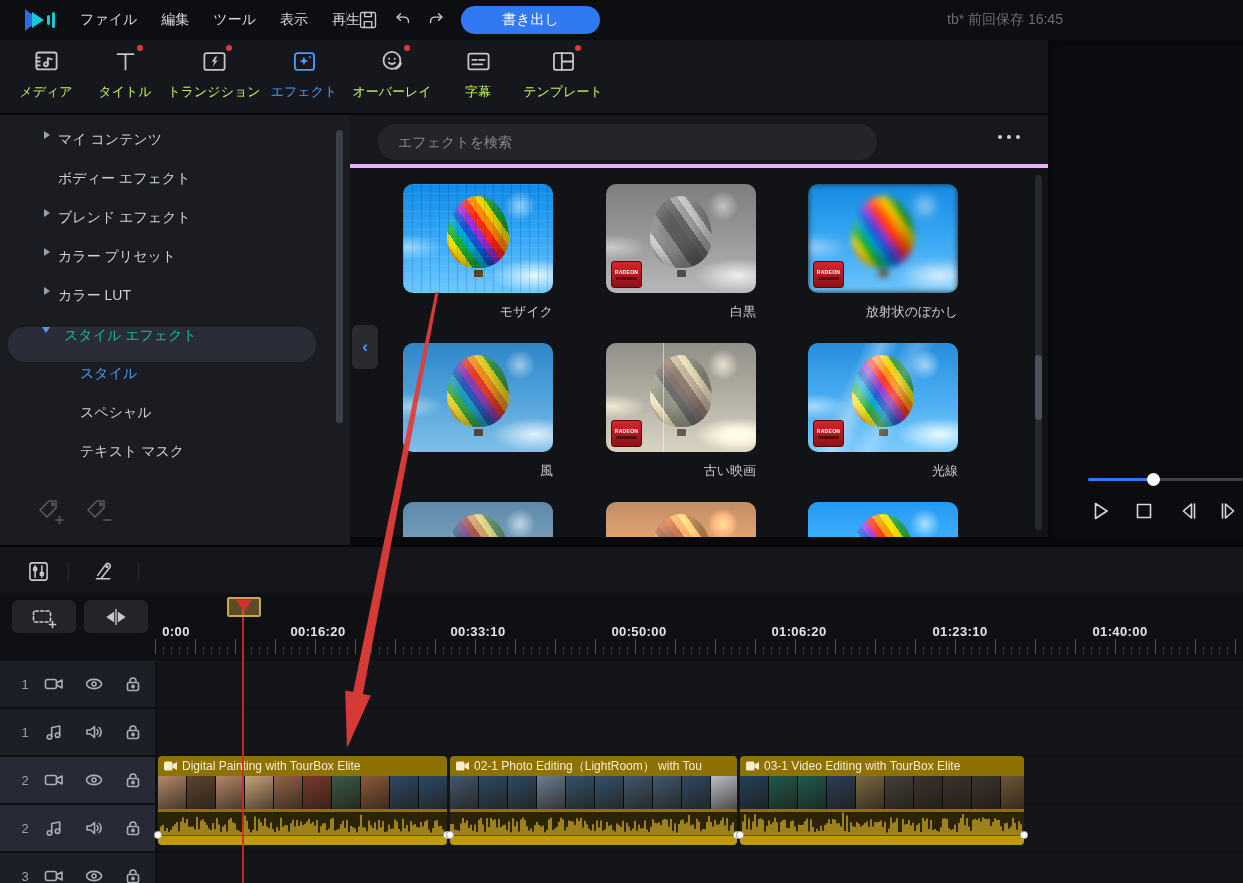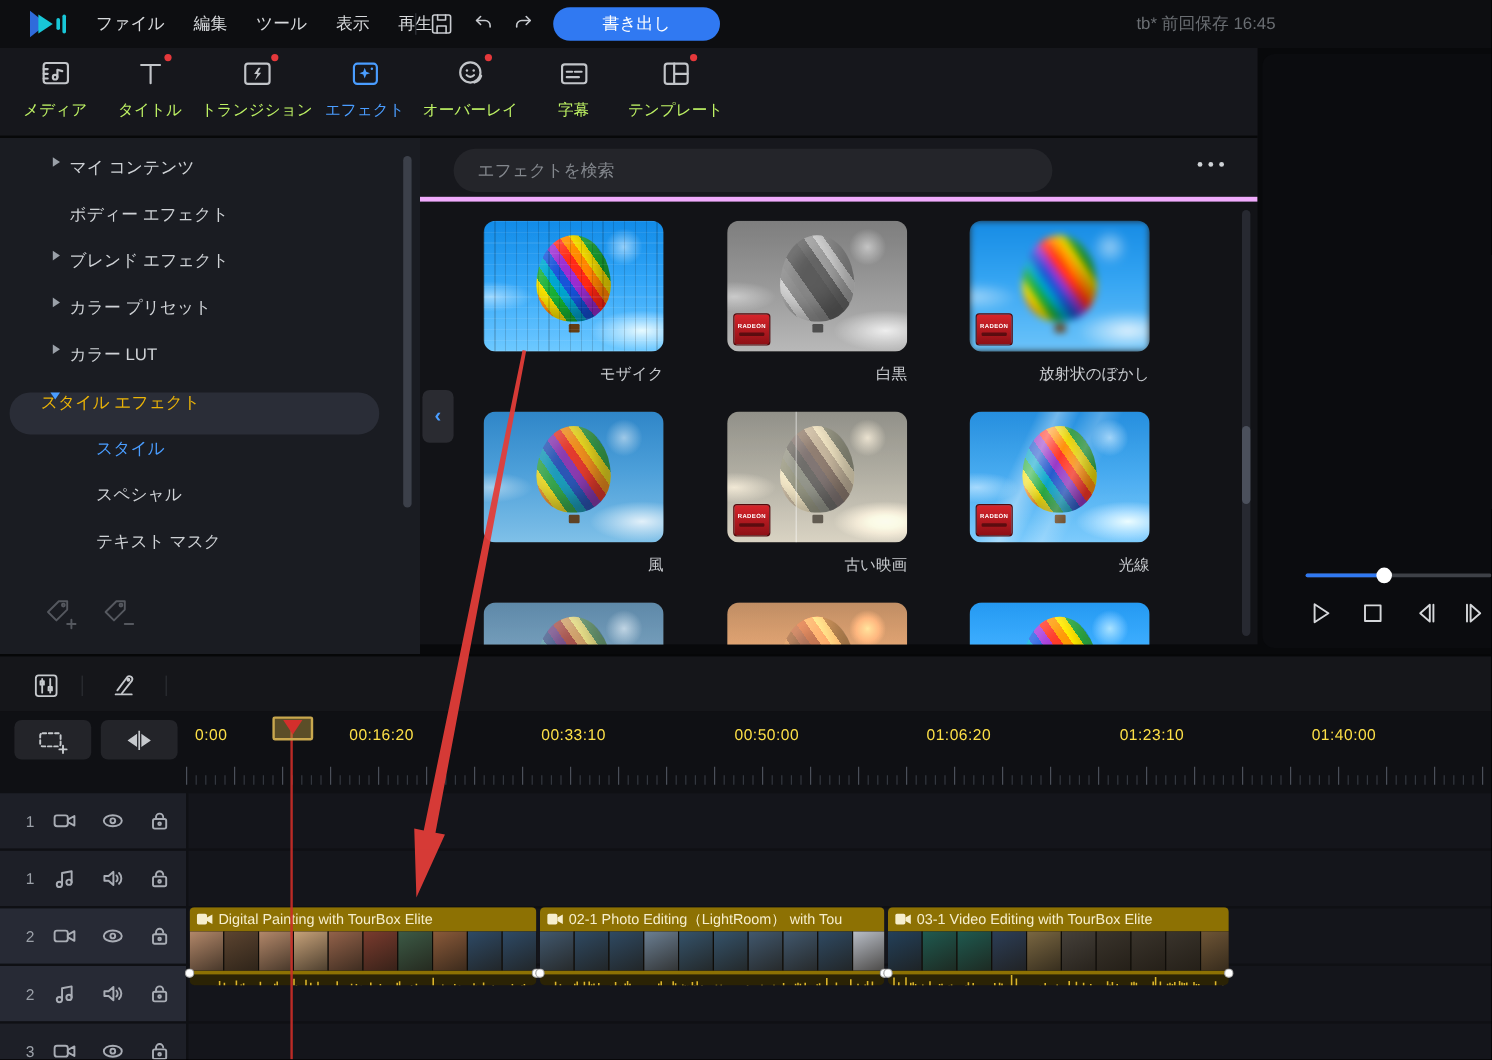--- a/index.html
+++ b/index.html
@@ -26,21 +26,21 @@
 .dot{position:absolute;right:-4px;top:-3px;width:6px;height:6px;border-radius:50%;background:#e5383b}
 
 
 .sidebar{position:absolute;left:0;top:115px;width:350px;height:430px;background:#1a1c22}
 .side-item{position:absolute;left:0;width:350px;height:38px;display:flex;align-items:flex-start;font-size:14px;color:#cfd2d6}
 .side-item .lbl{margin-left:58px}
 .side-item.sub .lbl{margin-left:80px}
 .tri-r{position:absolute;left:44px;width:0;height:0;border-left:6px solid #9aa0a8;border-top:4px solid transparent;border-bottom:4px solid transparent}
 .tri-d{position:absolute;left:42px;width:0;height:0;border-top:6px solid #4a9dff;border-left:4px solid transparent;border-right:4px solid transparent}
 .side-item.selected{left:8px;width:308px;height:35px;border-radius:17px;background:#2a2d37}
-.side-item.selected .lbl{margin-left:26px;color:#eab308}
+.side-item.selected .lbl{margin-left:56px;color:#14b8a6}
 .side-item.selected .tri-d{left:34px}
 .side-item.active-sub .lbl{color:#4a9dff}
 .side-scroll{position:absolute;left:336px;top:15px;width:7px;height:293px;border-radius:4px;background:#3c404a}
 .tagbtn{position:absolute;top:382px;width:28px;height:28px;color:#55585f}
 
 
 .fx-panel{position:absolute;left:350px;top:115px;width:698px;height:422px;background:#121317;overflow:hidden}
 .fx-head{position:absolute;left:0;top:0;width:698px;height:53px;background:#17181d;border-bottom:4px solid #f0abfc}
 .searchbar{position:absolute;left:28px;top:9px;width:499px;height:36px;border-radius:18px;background:#24252a;display:flex;align-items:center}
 .searchbar input{flex:1;background:transparent;border:0;outline:none;color:#cfd2d6;font-size:14px;padding:0 20px;font-family:inherit}
@@ -86,35 +86,35 @@
 .pv-fill{position:absolute;left:0;top:0;height:3px;width:65px;border-radius:2px;background:#3079f2}
 .pv-thumb{position:absolute;left:59px;top:-5px;width:13px;height:13px;border-radius:50%;background:#fff}
 .pv-btn{position:absolute;top:455px;width:22px;height:22px;color:#d5d7da}
 
 
 .tl-toolbar{position:absolute;left:0;top:545px;width:1243px;height:48px;background:#15161a;border-top:2px solid #060708}
 .tlt-ic{position:absolute;top:13px;width:23px;height:23px;color:#c6c9cd}
 .tlt-div{position:absolute;top:16px;width:1px;height:17px;background:#2c2e33}
 .tl-main{position:absolute;left:0;top:593px;width:1243px;height:290px;background:#0f1014}
 .tl-btn{position:absolute;top:7px;width:64px;height:33px;border-radius:6px;background:#232429;color:#c6c9cd;display:flex;align-items:center;justify-content:center}
-.ruler-label{position:absolute;top:12px;transform:translateX(-50%);font-size:13px;font-weight:normal;color:#fde047;letter-spacing:.4px;white-space:nowrap}
+.ruler-label{position:absolute;top:31px;transform:translateX(-50%);font-size:13px;font-weight:bold;color:#e5e5e5;letter-spacing:.4px;white-space:nowrap}
 #ruler-ticks{position:absolute;left:155px;top:42px}
 .playhead-marker{position:absolute;left:227px;top:4px;width:34px;height:20px;background:rgba(185,155,65,.45);border:2px solid #c9a84e;border-radius:2px;z-index:6}
 .playhead-marker i{position:absolute;left:50%;top:1px;margin-left:-8px;width:0;height:0;border-left:8px solid transparent;border-right:8px solid transparent;border-top:12px solid #d32f2c}
 .playhead-line{position:absolute;left:242px;top:8px;width:2px;height:282px;background:rgba(205,45,40,.9);z-index:5}
 .trow{position:absolute;left:0;width:1243px;height:46px}
 .thead{position:absolute;left:0;top:0;width:155px;height:46px;background:#1d1f27;display:flex;align-items:center}
 .trow.hl .thead{background:#272a35}
 .tnum{width:14px;margin-left:18px;font-size:13px;color:#9ba0a8;text-align:center}
 .ticon{width:20px;height:20px;color:#a9adb5}
 .ticon.t1{margin-left:12px}.ticon.t2{margin-left:20px}.ticon.t3{margin-left:19px}
 .tbody{position:absolute;left:157px;top:0;right:0;height:46px;background:#14151b}
 
 
-.clip{position:absolute;top:163px;height:65px;border-radius:4px;overflow:visible;z-index:2}
+.clip{position:absolute;top:163px;height:89px;border-radius:4px;overflow:visible;z-index:2}
 .clip-inner{position:absolute;inset:0;border-radius:4px;overflow:hidden}
 .clip-head{position:relative;height:20px;background:#8d7103;color:#f6eecd;font-size:12px;line-height:20px;white-space:nowrap;overflow:hidden;padding-left:24px}
 .clip-cam{position:absolute;left:6px;top:4px;width:15px;height:12px;color:#f6eecd}
 .filmstrip{height:33px;background:#1c1710;display:flex;overflow:hidden}
 .filmstrip i{display:block;width:29px;height:33px;flex:0 0 auto;border-right:1px solid #0e0c08}
 .wave{position:relative;height:26px;background:#2b2305;border-top:3px solid #8d7103}
 .wave svg{position:absolute;left:0;bottom:0}
 .clip-foot{height:10px;background:#bd9a10;border-top:1px solid #6b5605}
 .fade-dot{position:absolute;bottom:6px;width:8px;height:8px;border-radius:50%;background:#fff;border:1px solid rgba(0,0,0,.35);z-index:4}
 .fade-dot.l{left:-4px}.fade-dot.r{right:-4px}

